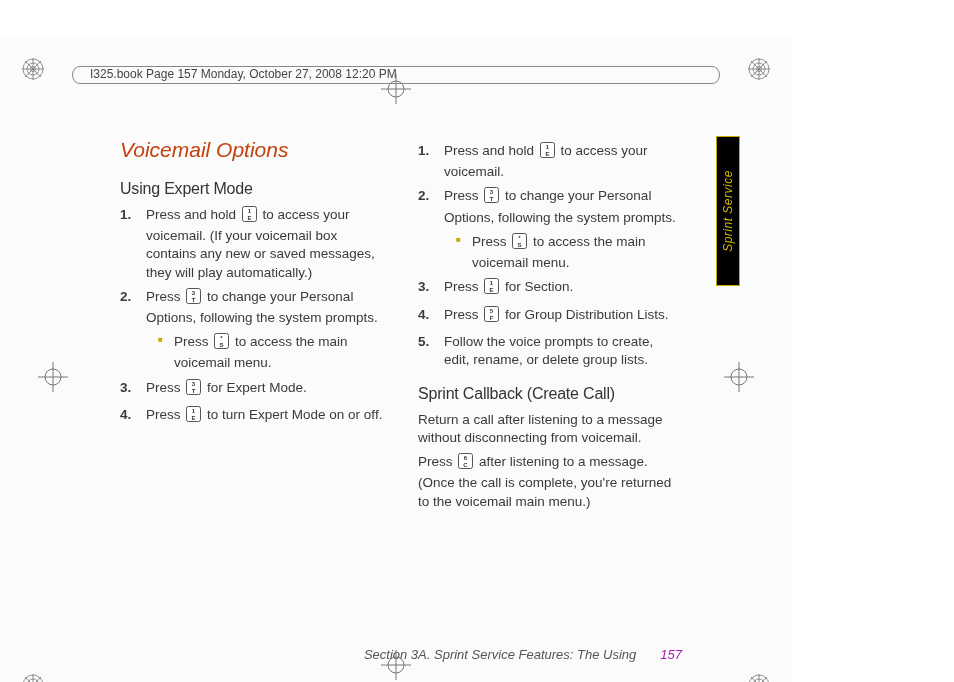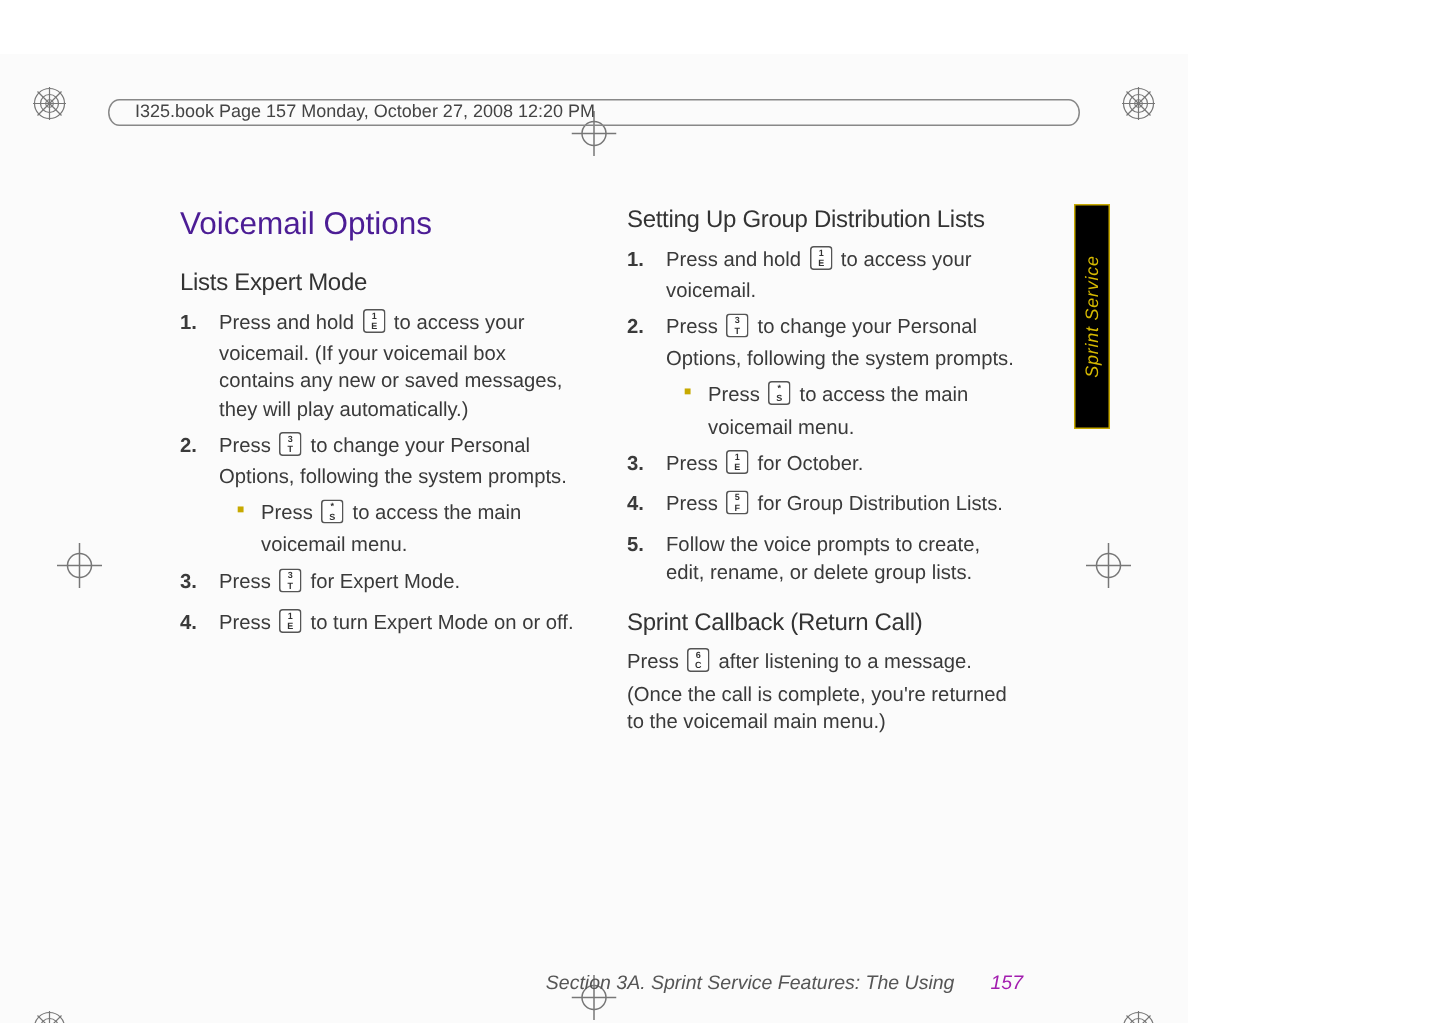--- a/index.html
+++ b/index.html
@@ -38,21 +38,21 @@
     letter-spacing: 0.5px;
   }
 
   
   .content {
     position: absolute; top: 100px; left: 120px; right: 110px; bottom: 100px;
     display: flex; gap: 34px;
   }
   .col { flex: 1 1 0; font-size: 13.5px; line-height: 1.35; color: #3a3a3a; }
   .col p { margin: 6px 0; }
-  h2.sec-title { font-size: 21px; font-weight: 400; color: #4c1d95; margin-bottom: 8px; }
+  h2.sec-title { font-size: 21px; font-weight: 400; font-style: italic; color: #c2410c; margin-bottom: 8px; }
   h3.sub { font-size: 16px; font-weight: 400; color: #333; margin: 14px 0 6px; font-stretch: condensed; letter-spacing: -0.2px; }
   ol.steps { list-style: none; padding-left: 18px; margin: 6px 0; }
   ol.steps > li { position: relative; padding-left: 8px; margin: 6px 0; }
   ol.steps > li .num { position: absolute; left: -18px; top: 0; font-weight: bold; }
   .bullet-row { padding-left: 28px; position: relative; margin: 6px 0; }
   .bullet-row::before { content: "■"; position: absolute; left: 12px; top: 2px; font-size: 8px; color: #c7a900; }
   .keyicon { display: inline-block; vertical-align: -3px; margin: 0 2px; }
   .keyicon svg { width: 15px; height: 16px; display: inline; }
 
   
@@ -160,21 +160,21 @@
 
   <div class="side-tab">
     <span>Sprint Service</span>
   </div>
 
   <div class="content">
 
     <div class="col">
       <h2 class="sec-title">Voicemail Options</h2>
 
-      <h3 class="sub">Lists Expert Mode</h3>
+      <h3 class="sub">Using Expert Mode</h3>
 
       <ol class="steps">
         <li><span class="num">1.</span>
           <span>Press and hold </span>
           <span class="keyicon"><svg viewBox="0 0 15 16">
                 <rect x="0.5" y="0.5" width="14" height="15" rx="2" ry="2" fill="#fff" stroke="#555" stroke-width="1"></rect>
                 <text x="7.5" y="6.5" text-anchor="middle" font-size="6" font-family="Arial" fill="#333" font-weight="bold">1</text>
                 <text x="7.5" y="13.5" text-anchor="middle" font-size="6" font-family="Arial" fill="#333" font-weight="bold">E</text>
               </svg></span>
           <span> to access your voicemail. (If your voicemail box contains any new or saved messages, they will play automatically.)</span>
@@ -212,21 +212,20 @@
                 <rect x="0.5" y="0.5" width="14" height="15" rx="2" ry="2" fill="#fff" stroke="#555" stroke-width="1"></rect>
                 <text x="7.5" y="6.5" text-anchor="middle" font-size="6" font-family="Arial" fill="#333" font-weight="bold">1</text>
                 <text x="7.5" y="13.5" text-anchor="middle" font-size="6" font-family="Arial" fill="#333" font-weight="bold">E</text>
               </svg></span>
           <span> to turn Expert Mode on or off.</span>
         </li>
       </ol>
     </div>
 
     <div class="col">
-      <h3 class="sub" style="margin-top:0">Setting Up Group Distribution Lists</h3>
 
       <ol class="steps">
         <li><span class="num">1.</span>
           <span>Press and hold </span>
           <span class="keyicon"><svg viewBox="0 0 15 16">
                 <rect x="0.5" y="0.5" width="14" height="15" rx="2" ry="2" fill="#fff" stroke="#555" stroke-width="1"></rect>
                 <text x="7.5" y="6.5" text-anchor="middle" font-size="6" font-family="Arial" fill="#333" font-weight="bold">1</text>
                 <text x="7.5" y="13.5" text-anchor="middle" font-size="6" font-family="Arial" fill="#333" font-weight="bold">E</text>
               </svg></span>
           <span> to access your voicemail.</span>
@@ -249,37 +248,38 @@
             <span> to access the main voicemail menu.</span>
           </div>
         </li>
         <li><span class="num">3.</span>
           <span>Press </span>
           <span class="keyicon"><svg viewBox="0 0 15 16">
                 <rect x="0.5" y="0.5" width="14" height="15" rx="2" ry="2" fill="#fff" stroke="#555" stroke-width="1"></rect>
                 <text x="7.5" y="6.5" text-anchor="middle" font-size="6" font-family="Arial" fill="#333" font-weight="bold">1</text>
                 <text x="7.5" y="13.5" text-anchor="middle" font-size="6" font-family="Arial" fill="#333" font-weight="bold">E</text>
               </svg></span>
-          <span> for October.</span>
+          <span> for Section.</span>
         </li>
         <li><span class="num">4.</span>
           <span>Press </span>
           <span class="keyicon"><svg viewBox="0 0 15 16">
                 <rect x="0.5" y="0.5" width="14" height="15" rx="2" ry="2" fill="#fff" stroke="#555" stroke-width="1"></rect>
                 <text x="7.5" y="6.5" text-anchor="middle" font-size="6" font-family="Arial" fill="#333" font-weight="bold">5</text>
                 <text x="7.5" y="13.5" text-anchor="middle" font-size="6" font-family="Arial" fill="#333" font-weight="bold">F</text>
               </svg></span>
           <span> for Group Distribution Lists.</span>
         </li>
         <li><span class="num">5.</span>
           <span>Follow the voice prompts to create, edit, rename, or delete group lists.</span>
         </li>
       </ol>
 
-      <h3 class="sub">Sprint Callback (Return Call)</h3>
+      <h3 class="sub">Sprint Callback (Create Call)</h3>
+      <p>Return a call after listening to a message without disconnecting from voicemail.</p>
       <p>
         <span>Press </span>
         <span class="keyicon"><svg viewBox="0 0 15 16">
               <rect x="0.5" y="0.5" width="14" height="15" rx="2" ry="2" fill="#fff" stroke="#555" stroke-width="1"></rect>
               <text x="7.5" y="6.5" text-anchor="middle" font-size="6" font-family="Arial" fill="#333" font-weight="bold">6</text>
               <text x="7.5" y="13.5" text-anchor="middle" font-size="6" font-family="Arial" fill="#333" font-weight="bold">C</text>
             </svg></span>
         <span> after listening to a message. (Once the call is complete, you're returned to the voicemail main menu.)</span>
       </p>
     </div>

